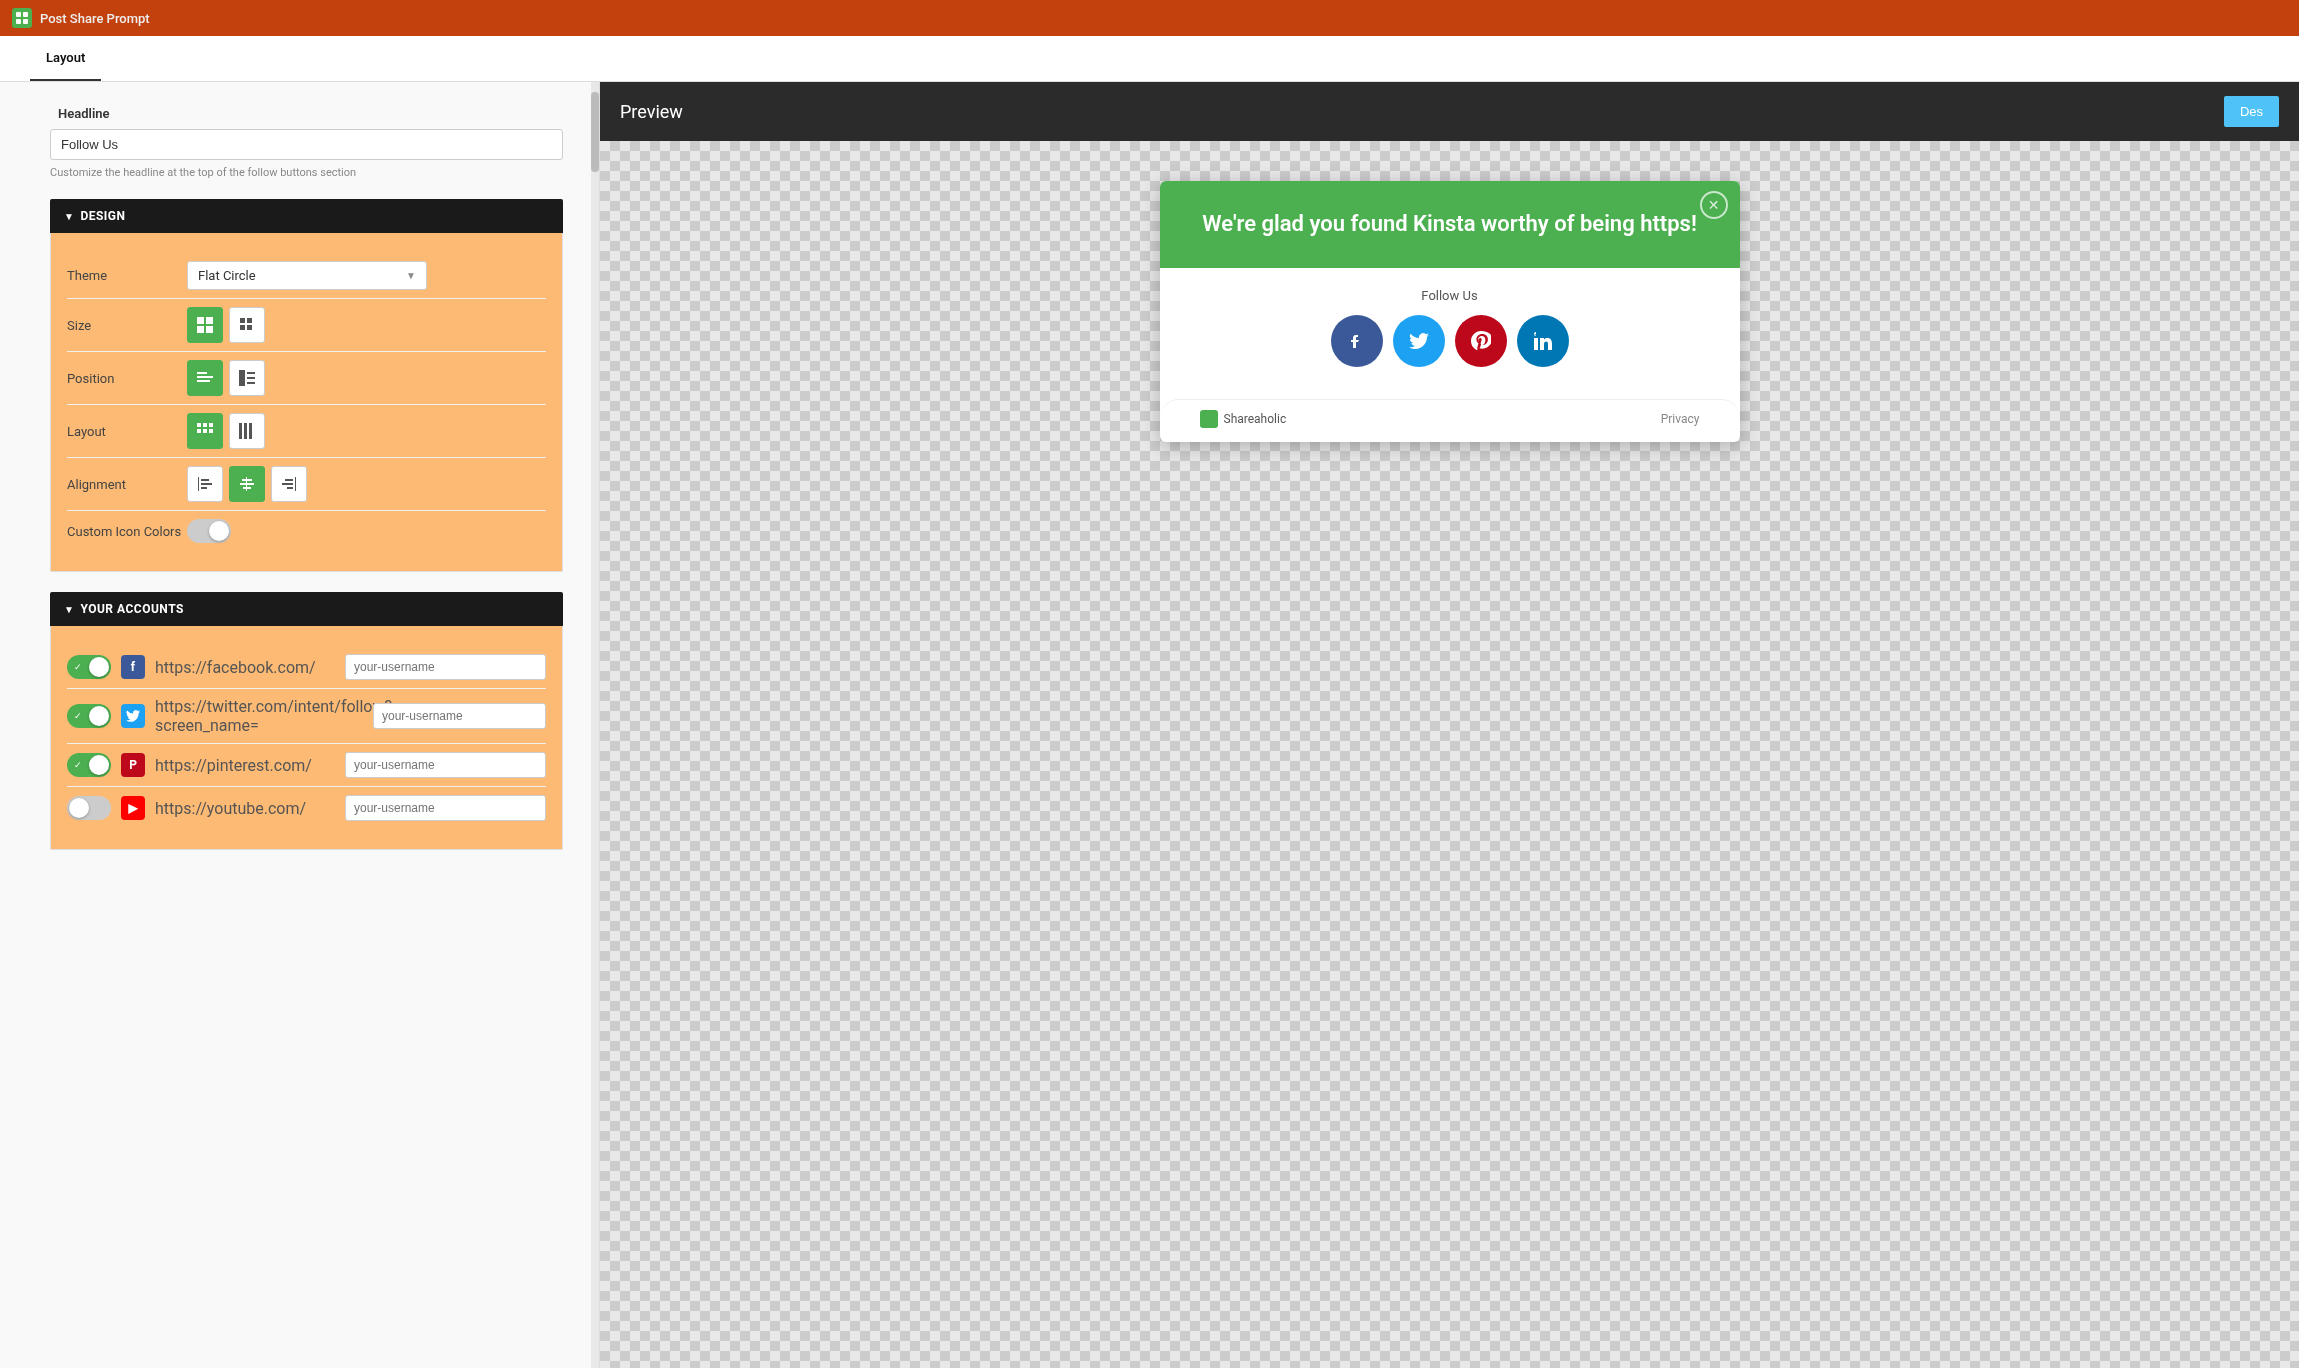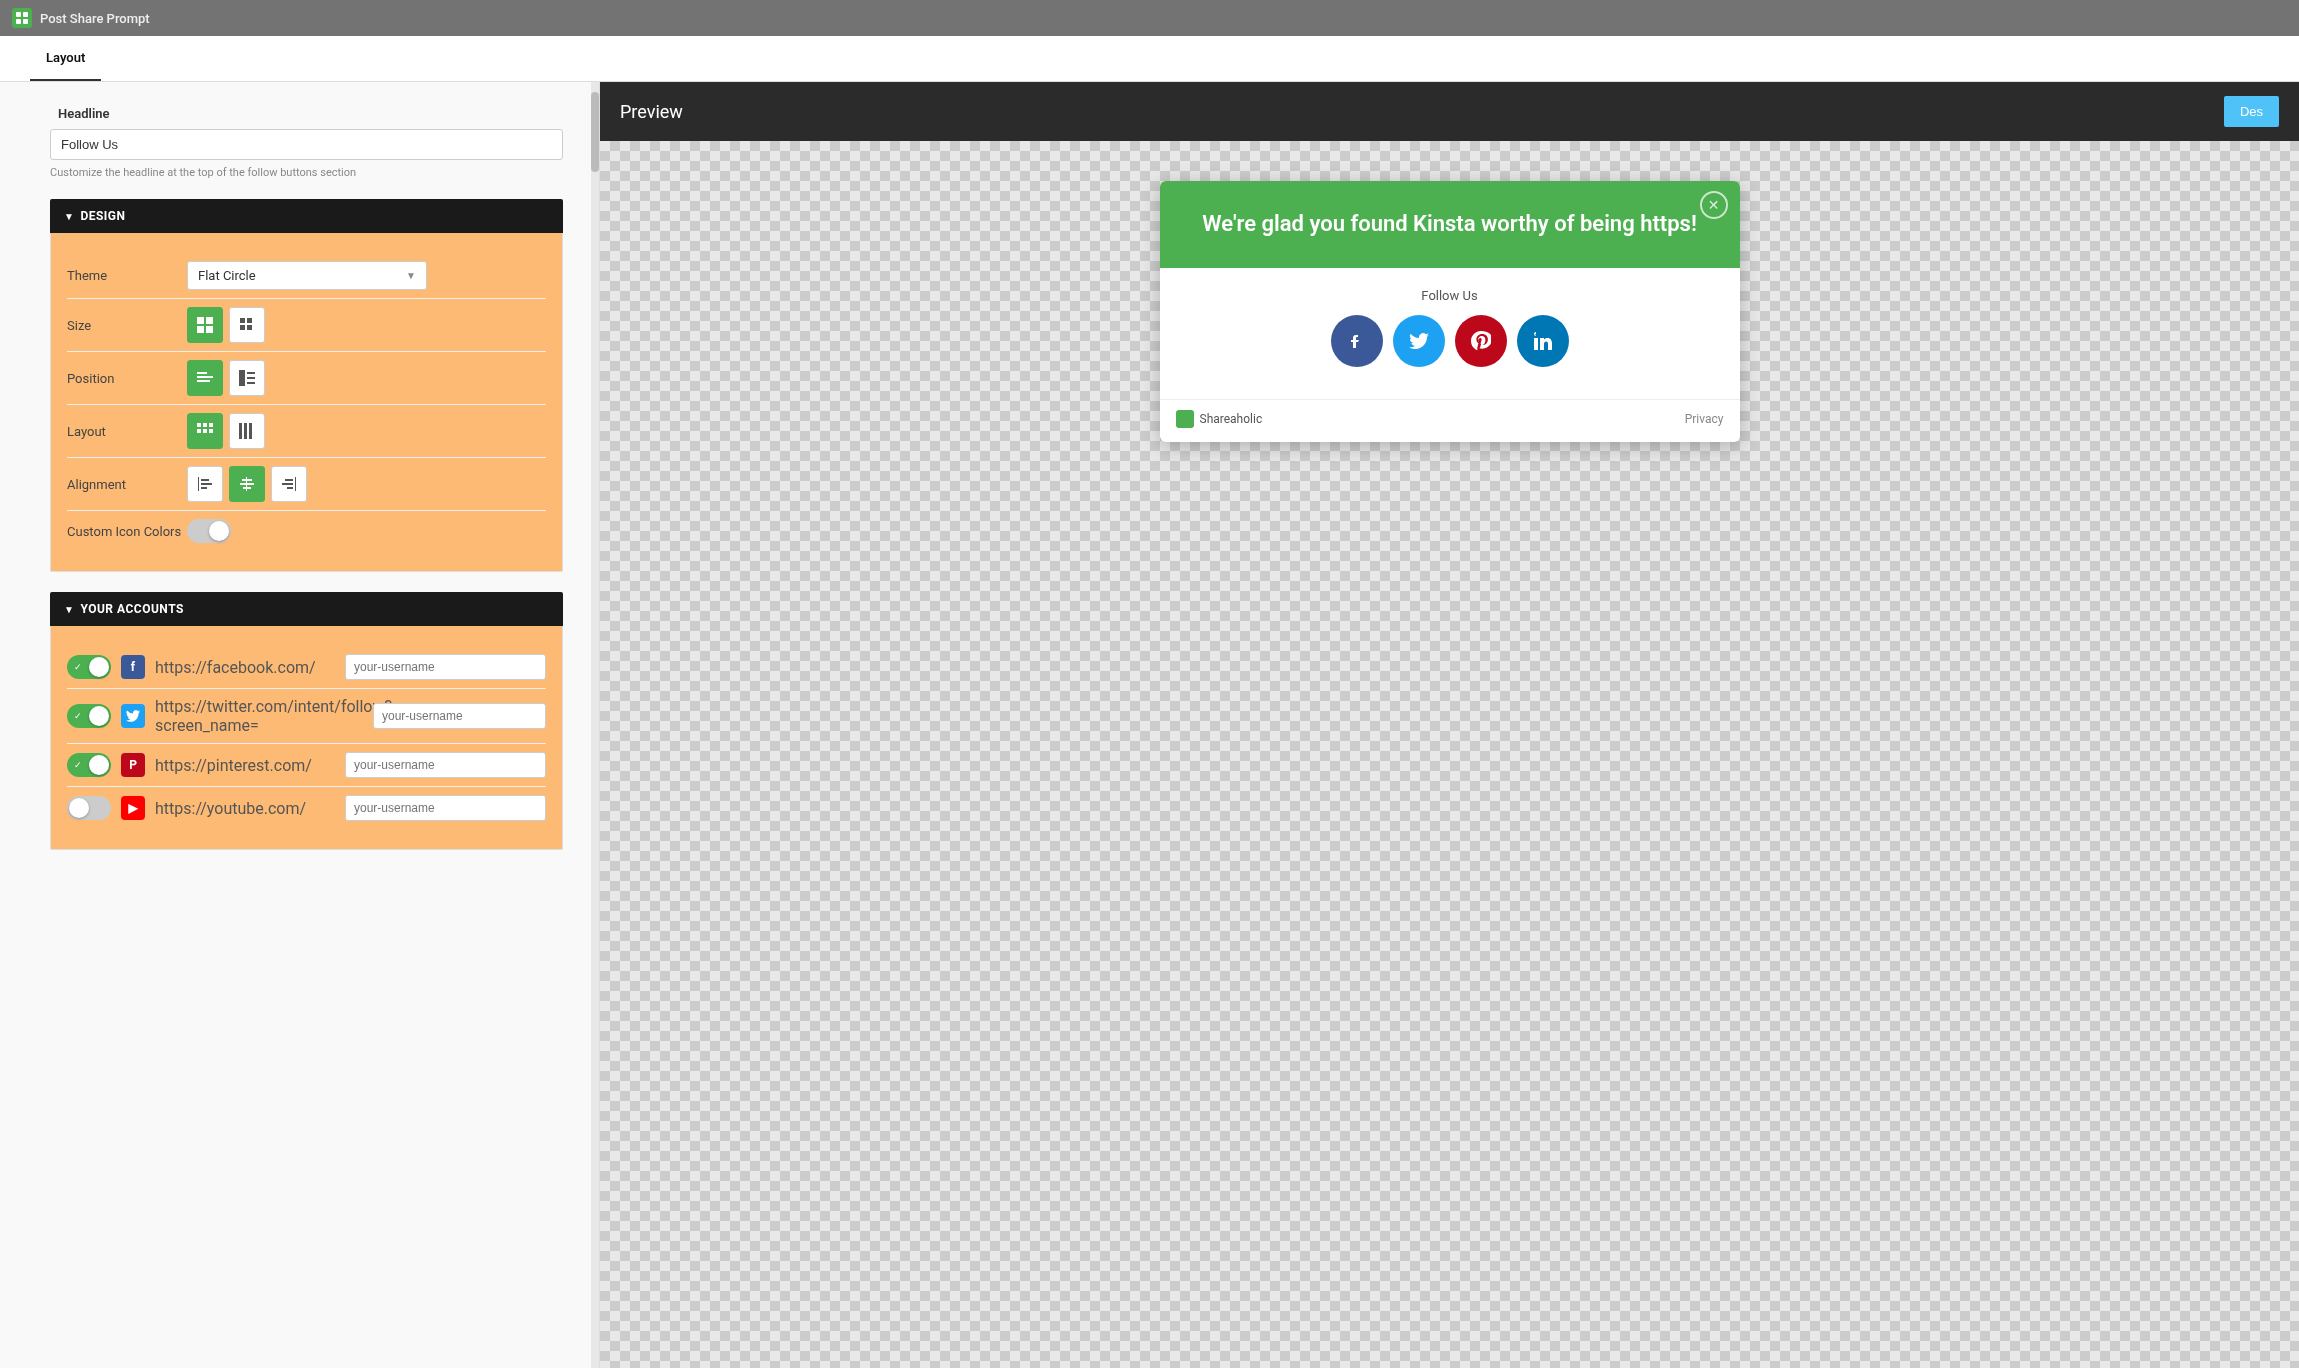--- a/index.html
+++ b/index.html
@@ -1,21 +1,21 @@
 <!DOCTYPE html>
 <html><head>
   <meta charset="utf-8">
   <style>
     * { box-sizing: border-box; margin: 0; padding: 0; }
     body { font-family: -apple-system, BlinkMacSystemFont, 'Segoe UI', Roboto, sans-serif; background: #f1f1f1; font-size: 13px; color: #333; }
 
     
     .top-bar {
       height: 36px;
-      background: #737373;
+      background: #c2410c;
       display: flex;
       align-items: center;
       padding: 0 12px;
       gap: 8px;
     }
     .top-bar-icon {
       width: 20px; height: 20px;
       background: #4caf50;
       border-radius: 3px;
       display: flex; align-items: center; justify-content: center;
@@ -393,22 +393,23 @@
     }
     .sc-fb { background: #3b5998; }
     .sc-tw { background: #1da1f2; }
     .sc-pi { background: #bd081c; }
     .sc-li { background: #0077b5; }
 
     .modal-footer {
       display: flex;
       align-items: center;
       justify-content: space-between;
-      padding: 10px 16px 14px;
+      padding: 10px 40px 14px;
       border-top: 1px solid #eee;
+      border-radius: 19px;
     }
     .shareaholic-logo {
       display: flex;
       align-items: center;
       gap: 6px;
       font-size: 12px;
       color: #555;
     }
     .sh-icon {
       width: 18px; height: 18px;

